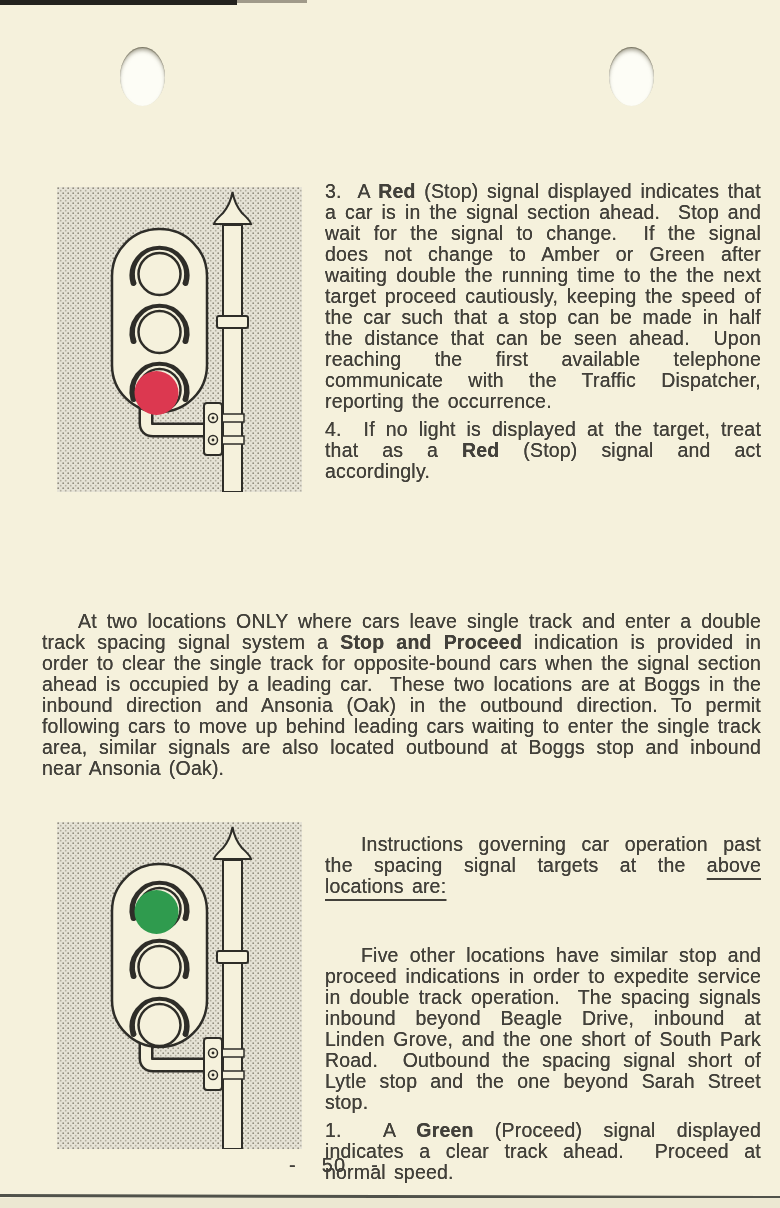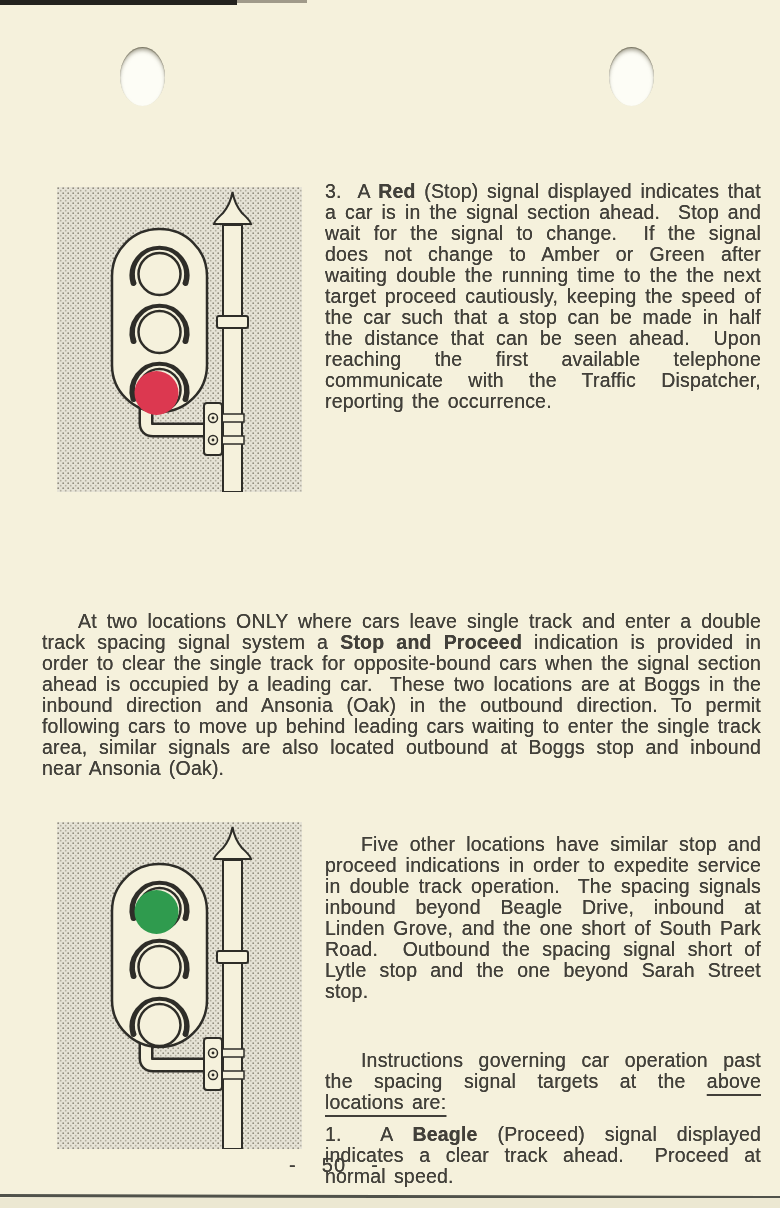--- a/index.html
+++ b/index.html
@@ -149,28 +149,29 @@
 
       <path d="M76.5 212 A27 27 0 1 1 128.5 212" style="fill:none;stroke:var(--line-art);stroke-width:6;stroke-linecap:round"></path>
       <path d="M80.5 210 A23 23 0 1 1 124.5 210" style="fill:none;stroke:var(--paper);stroke-width:3;stroke-linecap:round"></path>
       <circle cx="102.5" cy="203" r="21" style="fill:var(--paper);stroke:var(--line-art);stroke-width:2.5"></circle>
     </g>
   </svg>
 </div>
 
 <div class="col-right-1">
   <p class="para"><span>3.&nbsp; A </span><span style="font-weight: 700;">Red</span><span> (Stop) signal displayed indicates that a car is in the signal section ahead.&nbsp; Stop and wait for the signal to change.&nbsp; If the signal does not change to Amber or Green after waiting double the running time to the the next target proceed cautiously, keeping the speed of the car such that a stop can be made in half the distance that can be seen ahead.&nbsp; Upon reaching the first available telephone communicate with the Traffic Dispatcher, reporting the occurrence.</span></p>
+  <p class="para"><span>4.&nbsp; If no light is displayed at the target, treat that as a </span><span style="font-weight: 700;">Red</span><span> (Stop) signal and act accordingly.</span></p>
 </div>
 
 <div class="full-width">
   <p class="para indent"><span>At two locations ONLY where cars leave single track and enter a double track spacing signal system a </span><span style="font-weight: 700;">Stop and Proceed</span><span> indication is provided in order to clear the single track for opposite-bound cars when the signal section ahead is occupied by a leading car.&nbsp; These two locations are at Boggs in the inbound direction and Ansonia (Oak) in the outbound direction. To permit following cars to move up behind leading cars waiting to enter the single track area, similar signals are also located outbound at Boggs stop and inbound near Ansonia (Oak).</span></p>
 </div>
 
 <div class="col-right-2">
+  <p class="para indent" style="margin-bottom:11px;"><span>Instructions governing car operation past the spacing signal targets at the </span><span class="u">above locations are:</span></p>
   <p class="para indent"><span>Five other locations have similar stop and proceed indications in order to expedite service in double track operation.&nbsp; The spacing signals inbound beyond Beagle Drive, inbound at Linden Grove, and the one short of South Park Road.&nbsp; Outbound the spacing signal short of Lytle stop and the one beyond Sarah Street stop.</span></p>
-  <p class="para indent" style="margin-bottom:11px;"><span>Instructions governing car operation past the spacing signal targets at the </span><span class="u">above locations are:</span></p>
-  <p class="para"><span>1.&nbsp; A </span><span style="font-weight: 700;">Beagle</span><span> (Proceed) signal displayed indicates a clear track ahead.&nbsp; Proceed at normal speed.</span></p>
+  <p class="para"><span>1.&nbsp; A </span><span style="font-weight: 700;">Green</span><span> (Proceed) signal displayed indicates a clear track ahead.&nbsp; Proceed at normal speed.</span></p>
 </div>
 
 <div class="page-number">-&nbsp; 50&nbsp; -</div>
 
 <div class="edge-bottom"></div>
 <div class="edge-bottom-below"></div>
 
 </body></html>

